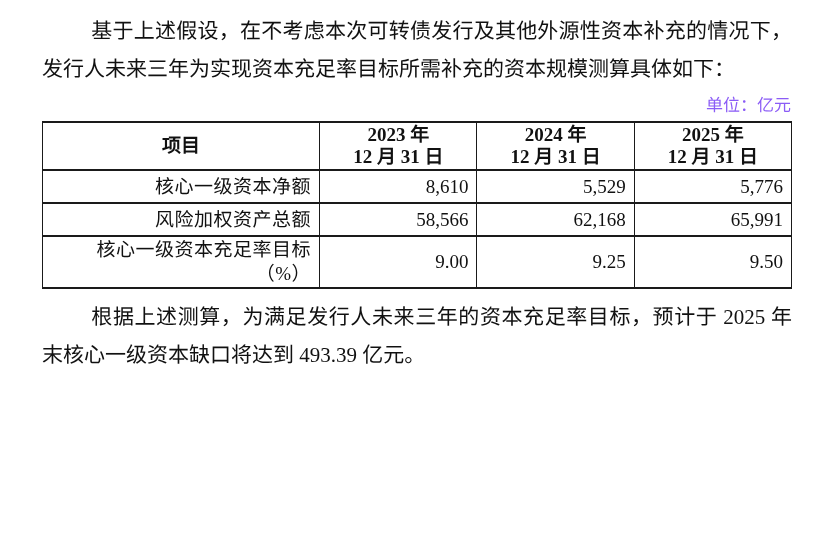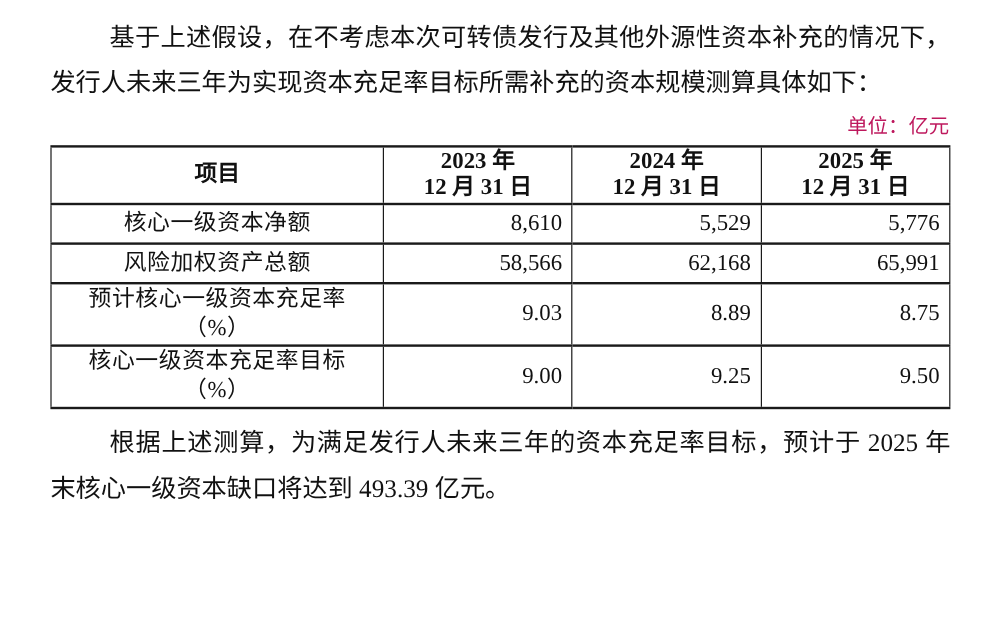--- a/index.html
+++ b/index.html
@@ -25,21 +25,21 @@
     text-justify: inter-ideograph;
     margin: 0;
     color: #111;
   }
   .indent { text-indent: 2.35em; }
   .unit-line {
     font-size: 17px;
     line-height: 22px;
     text-align: right;
     margin: 7px 1px 4px 0;
-    color: #be185d;
+    color: #8b5cf6;
   }
   table.cap-table {
     width: 100%;
     border-collapse: collapse;
     table-layout: fixed;
   }
   table.cap-table th,
   table.cap-table td {
     border-top: 2px solid #1a1a1a;
     border-bottom: 2px solid #1a1a1a;
@@ -56,21 +56,21 @@
     line-height: 22px;
     height: 46px;
     vertical-align: middle;
   }
   table.cap-table td {
     font-size: 19px;
     height: 33px;
     vertical-align: middle;
   }
   td.item-cell {
-    text-align: center;
+    text-align: right;
     line-height: 24px;
     letter-spacing: 0.5px;
   }
   td.num-cell {
     text-align: right;
     font-variant-numeric: lining-nums;
   }
   .col-item { width: 37%; }
   .col-year { width: 21%; }
   .note {
@@ -125,26 +125,20 @@
         <td class="num-cell">5,529</td>
         <td class="num-cell">5,776</td>
       </tr>
       <tr>
         <td class="item-cell">风险加权资产总额</td>
         <td class="num-cell">58,566</td>
         <td class="num-cell">62,168</td>
         <td class="num-cell">65,991</td>
       </tr>
       <tr>
-        <td class="item-cell">预计核心一级资本充足率（%）</td>
-        <td class="num-cell">9.03</td>
-        <td class="num-cell">8.89</td>
-        <td class="num-cell">8.75</td>
-      </tr>
-      <tr>
         <td class="item-cell">核心一级资本充足率目标（%）</td>
         <td class="num-cell">9.00</td>
         <td class="num-cell">9.25</td>
         <td class="num-cell">9.50</td>
       </tr>
     </tbody>
   </table>
 
 
   <p class="para indent closing">根据上述测算，为满足发行人未来三年的资本充足率目标，预计于 2025 年末核心一级资本缺口将达到 493.39 亿元。</p>

